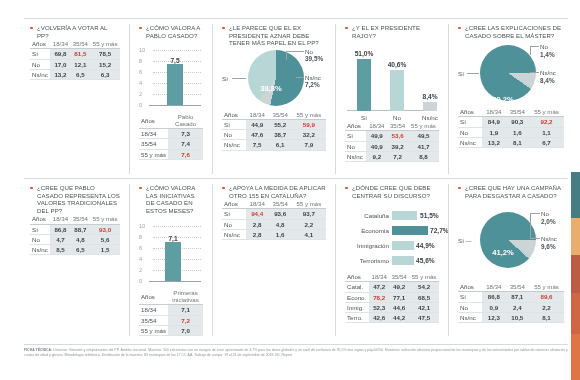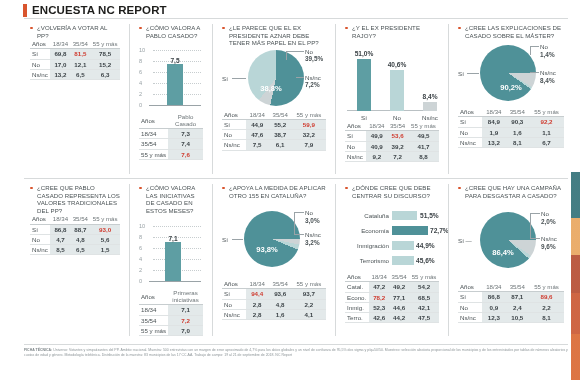--- a/index.html
+++ b/index.html
@@ -114,24 +114,20 @@
   .foot b { font-weight: bold; color: #7d8588; }
   .deco {
     position: absolute; right: 0; top: 172px; width: 9px; height: 208px;
   }
 </style>
 </head>
 <body>
 
 <div id="page">
 
-  <div class="hdr">
-    <div class="hdr-bar"></div>
-    <div class="hdr-title">ENCUESTA NC REPORT</div>
-  </div>
 
   <div class="hsep" style="top:18px;"></div>
 
   <div class="row row1">
 
     <div class="panel" style="left:24px;width:102px;">
       <div class="q">¿VOLVERÍA A VOTAR AL PP?</div>
       <table class="tbl">
         <tbody>
             <tr>
@@ -296,21 +292,21 @@
         </table>
     </div>
 
     <div class="vsep" style="left:448px;"></div>
 
     <div class="panel" style="left:452px;width:118px;">
       <div class="q">¿CREE LAS EXPLICACIONES DE CASADO SOBRE EL MÁSTER?</div>
       <div class="pie-wrap" style="height:64px;margin-top:4px;">
         <div class="pie" style="left:22px;top:2px;width:56px;height:56px;
              background:conic-gradient(from 90deg,#cdd4d6 0deg 30.2deg,#b9d6d7 30.2deg 35.1deg,#4f9198 35.1deg 360deg);"></div>
-        <div class="pie-center-lbl" style="left:24px;top:40px;width:42px;margin-left:8px;">90,2%</div>
+        <div class="pie-center-lbl" style="left:24px;top:52px;width:42px;">90,2%</div>
         <div class="lbl" style="left:0px;top:27px;">Sí</div>
         <div class="lead" style="left:9px;top:30px;width:12px;height:1px;"></div>
         <div class="lbl" style="left:82px;top:0px;">No<b>1,4%</b></div>
         <div class="lead" style="left:72px;top:3px;width:9px;height:1px;"></div>
         <div class="lead" style="left:72px;top:3px;width:1px;height:9px;"></div>
         <div class="lbl" style="left:82px;top:26px;">Ns/nc<b>8,4%</b></div>
         <div class="lead" style="left:72px;top:29px;width:9px;height:1px;"></div>
       </div>
       <table class="tbl">
         <tbody>
@@ -418,32 +414,20 @@
           <td class="v">7,0</td>
         </tr>
       </tbody>
         </table>
     </div>
 
     <div class="vsep" style="left:212px;"></div>
 
     <div class="panel" style="left:216px;width:116px;">
       <div class="q">¿APOYA LA MEDIDA DE APLICAR OTRO 155 EN CATALUÑA?</div>
-      <div class="pie-wrap" style="height:70px;margin-top:10px;">
-        <div class="pie" style="left:22px;top:2px;width:56px;height:56px;
-             background:conic-gradient(from 90deg,#cdd4d6 0deg 11.5deg,#b9d6d7 11.5deg 22.3deg,#4f9198 22.3deg 360deg);"></div>
-        <div class="pie-center-lbl" style="left:24px;top:36px;width:42px;">93,8%</div>
-        <div class="lbl" style="left:0px;top:27px;">Sí</div>
-        <div class="lead" style="left:10px;top:30px;width:11px;height:1px;"></div>
-        <div class="lbl" style="left:83px;top:0px;">No<b>3,0%</b></div>
-        <div class="lead" style="left:72px;top:3px;width:10px;height:1px;"></div>
-        <div class="lead" style="left:72px;top:3px;width:1px;height:22px;"></div>
-        <div class="lbl" style="left:83px;top:22px;">Ns/nc<b>3,2%</b></div>
-        <div class="lead" style="left:72px;top:25px;width:10px;height:1px;"></div>
-      </div>
       <table class="tbl">
         <tbody>
             <tr>
           <th class="rl">Años</th>
           <th>18/34</th>
           <th>35/54</th>
           <th>55 y más</th>
         </tr>
         <tr>
           <td class="rl">Sí</td>
@@ -529,21 +513,21 @@
         </table>
     </div>
 
     <div class="vsep" style="left:448px;"></div>
 
     <div class="panel" style="left:452px;width:118px;">
       <div class="q">¿CREE QUE HAY UNA CAMPAÑA PARA DESGASTAR A CASADO?</div>
       <div class="pie-wrap" style="height:72px;margin-top:11px;">
         <div class="pie" style="left:22px;top:2px;width:56px;height:56px;
              background:conic-gradient(from 90deg,#cdd4d6 0deg 34.6deg,#b9d6d7 34.6deg 41.8deg,#4f9198 41.8deg 360deg);"></div>
-        <div class="pie-center-lbl" style="left:24px;top:38px;width:42px;">86,4%</div>
+        <div class="pie-center-lbl" style="left:24px;top:38px;width:42px;">41,2%</div>
         <div class="lbl" style="left:0px;top:27px;">Sí —</div>
         <div class="lbl" style="left:83px;top:0px;">No<b>2,0%</b></div>
         <div class="lead" style="left:72px;top:3px;width:10px;height:1px;"></div>
         <div class="lead" style="left:72px;top:3px;width:1px;height:25px;"></div>
         <div class="lbl" style="left:83px;top:25px;">Ns/nc<b>9,6%</b></div>
         <div class="lead" style="left:72px;top:28px;width:10px;height:1px;"></div>
       </div>
       <table class="tbl">
         <tbody>
             <tr>

